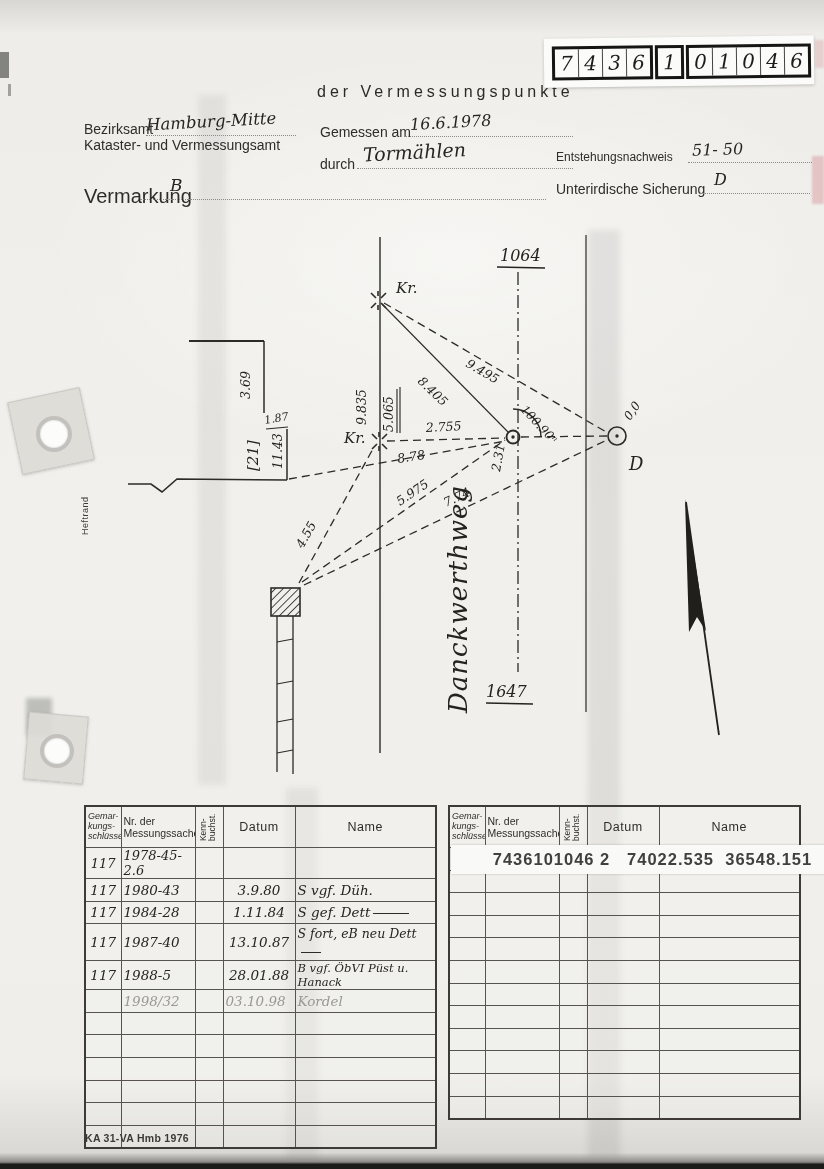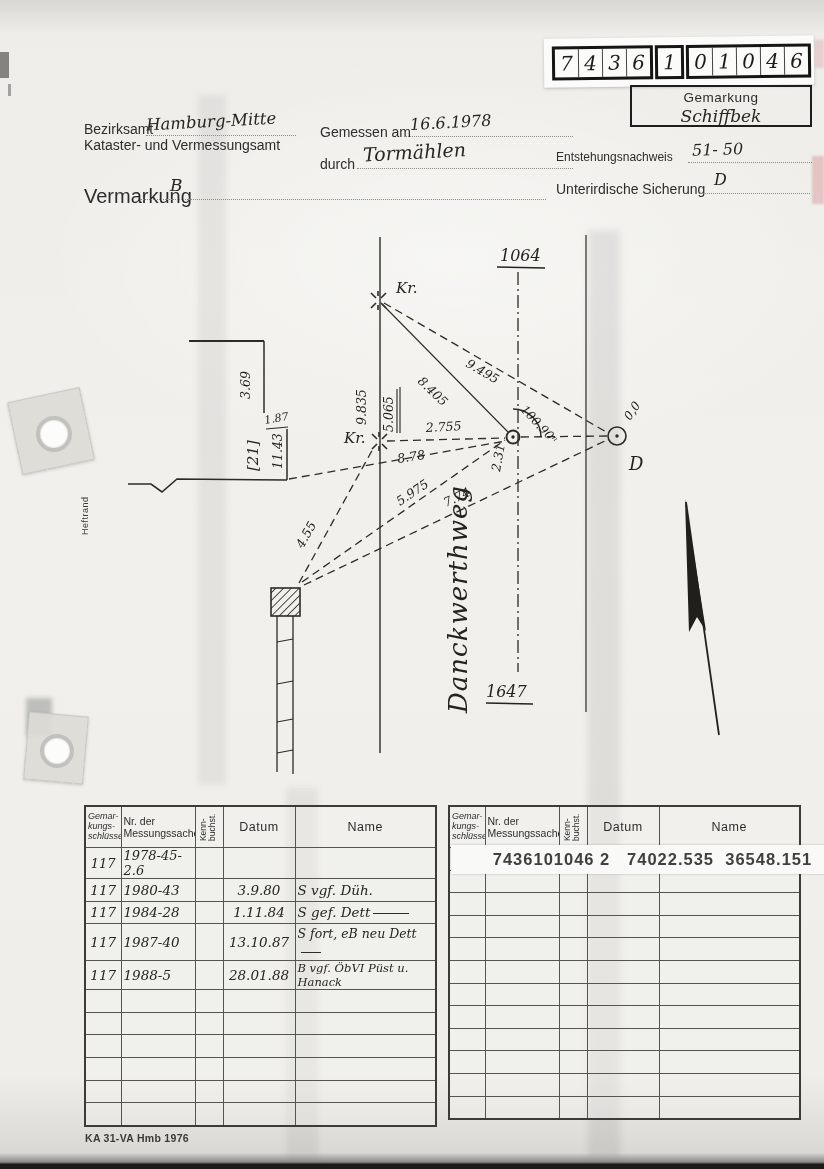--- a/index.html
+++ b/index.html
@@ -62,44 +62,41 @@
   <div class="abs" style="left:815px;top:40px;width:9px;height:28px;background:rgba(205,105,115,.22);filter:blur(1px);"></div>
 
   <div class="tape" style="left:14px;top:394px;width:72px;height:72px;transform:rotate(-12deg);"></div>
   <div class="hole" style="left:36px;top:416px;width:28px;height:28px;"></div>
   <div class="abs" style="left:26px;top:698px;width:26px;height:38px;background:rgba(95,100,92,.35);filter:blur(2px);"></div>
   <div class="tape" style="left:26px;top:714px;width:58px;height:66px;transform:rotate(5deg);"></div>
   <div class="hole" style="left:40px;top:734px;width:26px;height:26px;"></div>
 
   <div class="abs printed" style="left:57px;top:498px;width:60px;height:14px;transform:rotate(-90deg);font-size:9px;letter-spacing:.5px;color:#3a3a38;">Heftrand</div>
 
+  <div class="abs printed" style="left:317px;top:83px;font-size:16px;letter-spacing:4px;color:#2a2a28;">der Vermessungspunkte</div>
 
   <div class="abs" id="numsticker">
     <div class="grp">
       <div class="cell">7</div>
       <div class="cell">4</div>
       <div class="cell">3</div>
       <div class="cell">6</div>
     </div>
     <div class="grp">
       <div class="cell">1</div>
     </div>
     <div class="grp">
       <div class="cell">0</div>
       <div class="cell">1</div>
       <div class="cell">0</div>
       <div class="cell">4</div>
       <div class="cell">6</div>
     </div>
   </div>
 
-  <div class="abs" id="gembox">
-    <div class="printed" style="font-size:13.5px;margin-top:3px;letter-spacing:.5px;">Gemarkung</div>
-    <div class="hw" style="font-size:17px;margin-top:1px;">Schiffbek</div>
-  </div>
 
   <div class="abs printed" style="left:84px;top:121px;font-size:14px;">Bezirksamt</div>
   <div class="abs dotted" style="left:146px;top:112px;width:150px;height:23px;">
     <span class="hw" style="font-size:16.5px;display:inline-block;transform:rotate(-3deg);">Hamburg-Mitte</span>
   </div>
   <div class="abs printed" style="left:84px;top:137px;font-size:14px;text-align:center;">Kataster- und Vermessungsamt</div>
 
   <div class="abs printed" style="left:320px;top:124px;font-size:14px;">Gemessen am</div>
   <div class="abs dotted" style="left:405px;top:113px;width:168px;height:23px;">
     <span class="hw" style="font-size:16px;display:inline-block;transform:rotate(-3deg);padding-left:5px;">16.6.1978</span>
@@ -282,20 +279,27 @@
         <td><span class="c-hw" style="font-size:12.5px;">S fort, eB neu Dett</span><span class="flourish" style="width:20px;"></span></td>
       </tr>
       <tr>
         <td class="c-hw c-center">117</td>
         <td class="c-hw">1988-5</td>
         <td></td>
         <td class="c-hw c-center">28.01.88</td>
         <td class="c-hw" style="font-size:11.5px;">B vgf. ÖbVI Püst u. Hanack</td>
       </tr>
       <tr>
+        <td></td>
+        <td class="c-hw pencil">1998/32</td>
+        <td></td>
+        <td class="c-hw pencil">03.10.98</td>
+        <td class="c-hw pencil">Kordel</td>
+      </tr>
+      <tr>
           <td></td>
           <td></td>
           <td></td>
           <td></td>
           <td></td>
         </tr>
       <tr>
           <td></td>
           <td></td>
           <td></td>

